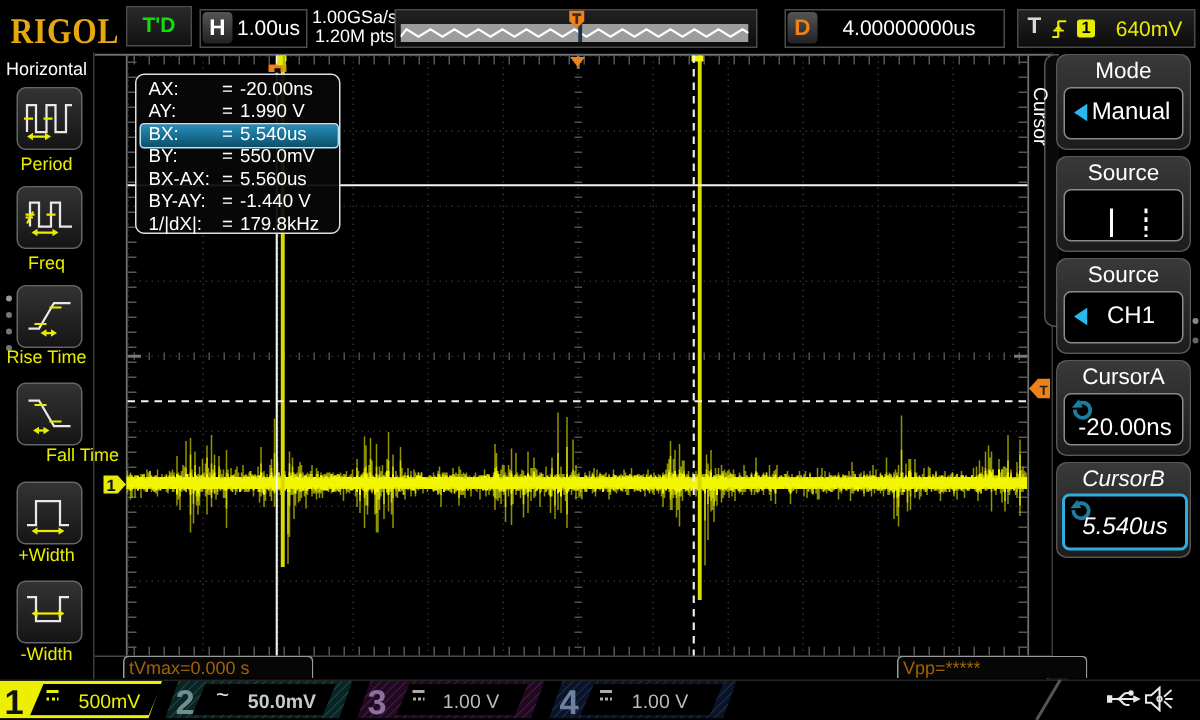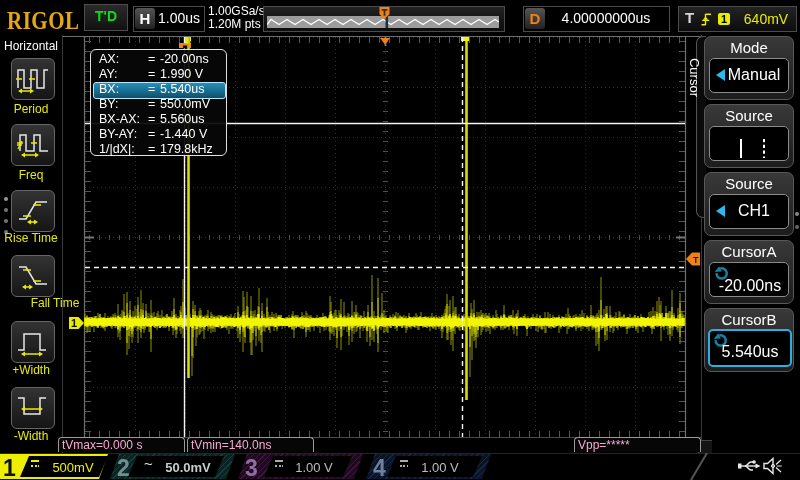--- a/index.html
+++ b/index.html
@@ -1,37 +1,37 @@
 <!DOCTYPE html>
 <html><head><meta charset="utf-8">
 <style>
 html,body{margin:0;padding:0;background:#000;}
 #scr{position:relative;width:800px;height:480px;background:#000;overflow:hidden;
  font-family:"Liberation Sans",sans-serif;}
 .abs{position:absolute;}
 .box{position:absolute;border:1px solid #4c4c4c;border-radius:0;background:#0d0d0d;}
-.wt{color:#fff;}
+.wt{color:#fff;text-align:center;}
 svg{display:block;}
 </style></head><body>
 <div id="scr">
 <style>
 .lbtn{left:11px;width:42px;height:40px;border:1px solid #666;border-radius:6px;
  background:linear-gradient(#333,#151515);}
 .lbtn svg{margin:4px auto 0;display:block;}
 .llab{left:0;width:62px;text-align:center;font-size:12px;color:#e8ec00;}
 .rbtn{left:704px;width:88px;height:62px;border:1px solid #585858;border-radius:7px;
  background:linear-gradient(#393939,#1c1c1c);}
 .rlab{position:absolute;left:0;top:2px;width:100%;text-align:center;font-size:15px;color:#fff;}
 .rval{position:absolute;left:4px;top:21px;width:78px;height:33px;background:#000;
  border:1.5px solid #8a8a8a;border-radius:5px;}
 .rtext{position:absolute;left:14px;top:7px;width:60px;text-align:center;font-size:16px;color:#fff;}
 .rnum{position:absolute;left:2px;top:14px;width:76px;text-align:center;font-size:16px;color:#fff;}
 .mcell{top:437px;width:127px;height:15px;background:#060606;border:1px solid #9a9a9a;
- border-bottom:none;border-radius:4px 4px 0 0;font-size:12px;color:#f9a8d4;
- padding-left:3px;box-sizing:border-box;line-height:14px;}
+ border-bottom:none;border-radius:4px 4px 0 0;font-size:12px;color:#a16207;
+ padding-left:3px;box-sizing:border-box;line-height:14px;margin-left:24px;}
 </style>
 <svg class="abs" style="left:0;top:0" width="800" height="480" viewBox="0 0 800 480">
 <defs></defs>
 <g>
 <rect x="63" y="35" width="638" height="418" fill="#000"></rect>
 <g stroke="#2e2e2e" stroke-width="1" stroke-dasharray="1 3">
           <line x1="85.5" y1="37" x2="85.5" y2="437" class="g"></line>
           <line x1="135.5" y1="37" x2="135.5" y2="437" class="g"></line>
           <line x1="185.5" y1="37" x2="185.5" y2="437" class="g"></line>
           <line x1="235.5" y1="37" x2="235.5" y2="437" class="g"></line>
@@ -222,21 +222,21 @@
 <div class="abs rbtn" style="top:240px;">
       <div class="rlab">CursorA</div>
   <div class="rval">
         <svg class="abs" style="left:4px;top:3px" width="15" height="14" viewBox="0 0 15 14">
     <path d="M6.2 2.6A5.1 5.1 0 1 1 2.6 7.1" stroke="#1c7d9c" stroke-width="2.5" fill="none"></path>
     <path d="M7.8 5.6L0.6 5.9 5.2 0.2z" fill="#1c7d9c"></path>
         </svg>
   <div class="rnum">-20.00ns</div>
       </div>
     </div>
-<div class="abs rbtn" style="top:308px;">
+<div class="abs rbtn" style="top:308px;font-style:italic;">
       <div class="rlab">CursorB</div>
   <div class="rval" style="border:2px solid #2eaede;left:3px;top:20px;width:80px;height:34px;">
         <svg class="abs" style="left:3px;top:2px" width="15" height="14" viewBox="0 0 15 14">
     <path d="M6.2 2.6A5.1 5.1 0 1 1 2.6 7.1" stroke="#1c7d9c" stroke-width="2.5" fill="none"></path>
     <path d="M7.8 5.6L0.6 5.9 5.2 0.2z" fill="#1c7d9c"></path>
         </svg>
   <div class="rnum" style="top:12px;">5.540us</div>
       </div>
     </div>
 <div class="abs" style="left:795px;top:212px;width:4px;height:4px;border-radius:2px;background:#888;"></div>
@@ -262,21 +262,20 @@
       <div class="abs" style="left:69px;top:62px;">5.560us</div>
   <div class="abs" style="left:8px;top:77px;">BY-AY:</div>
       <div class="abs" style="left:57px;top:77px;">=</div>
       <div class="abs" style="left:69px;top:77px;">-1.440 V</div>
   <div class="abs" style="left:8px;top:92px;">1/|dX|:</div>
       <div class="abs" style="left:57px;top:92px;">=</div>
       <div class="abs" style="left:69px;top:92px;">179.8kHz</div>
 </div>
 
 <div class="abs mcell" style="left:58px;">tVmax=0.000 s</div>
-<div class="abs mcell" style="left:187px;">tVmin=140.0ns</div>
 <div class="abs mcell" style="left:574px;">Vpp=*****</div>
 
 <div class="abs" style="left:0;top:453px;width:800px;height:27px;background:#000;border-top:1px solid #242424;"></div>
 
 <div class="abs" style="left:0;top:454px;width:109px;height:25px;background:#ecef00;clip-path:polygon(0 0,108px 0,99px 25px,0 25px);"></div>
 <div class="abs" style="left:3px;top:455px;font-size:23px;font-weight:bold;color:#111;">1</div>
 <div class="abs" style="left:20px;top:456px;width:88px;height:21px;background:#000;clip-path:polygon(9px 0,88px 0,79px 21px,0 21px);"></div>
 <div class="abs" style="left:31px;top:460px;width:8px;height:7px;">
   <div style="height:2px;background:#ecef00;margin-bottom:2.5px;"></div>
   <div style="height:2px;background:repeating-linear-gradient(90deg,#ecef00 0 2px,transparent 2px 3.5px);"></div>

